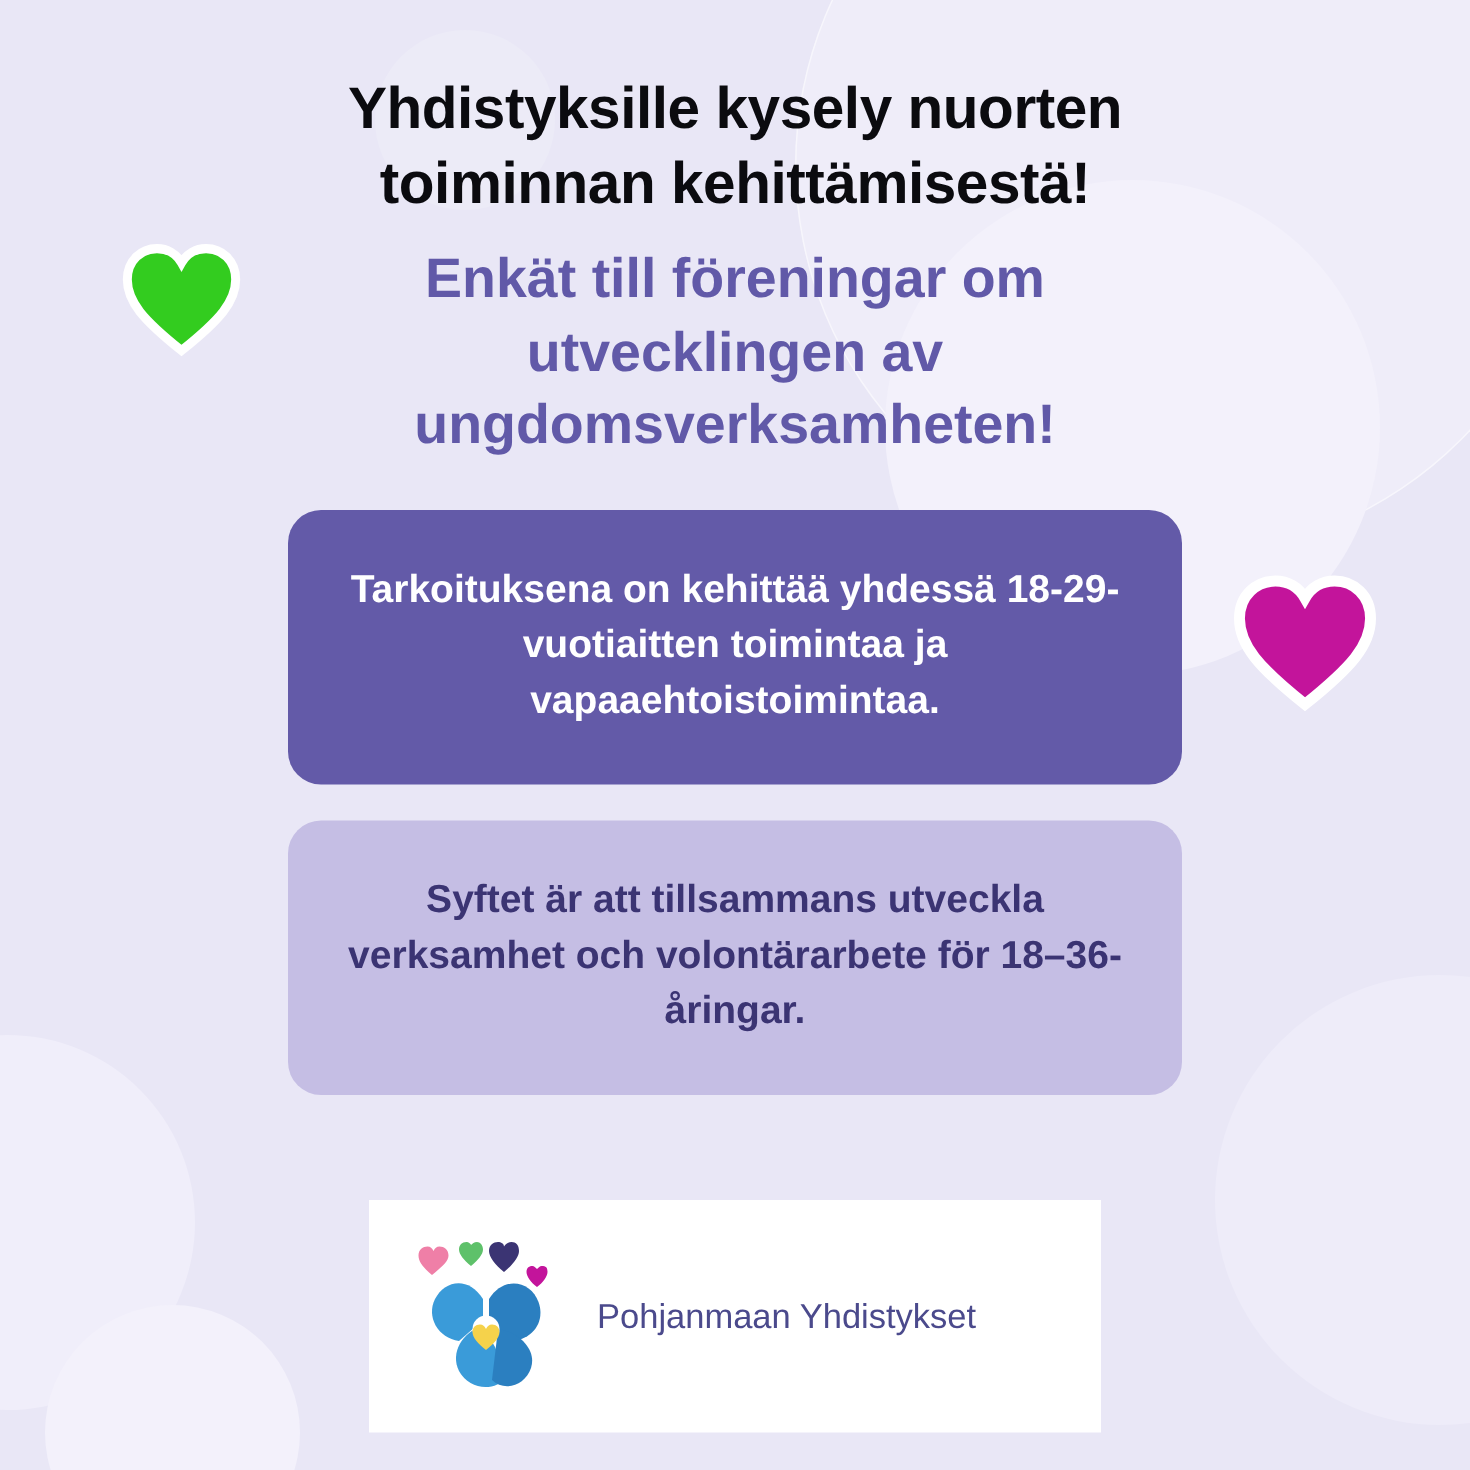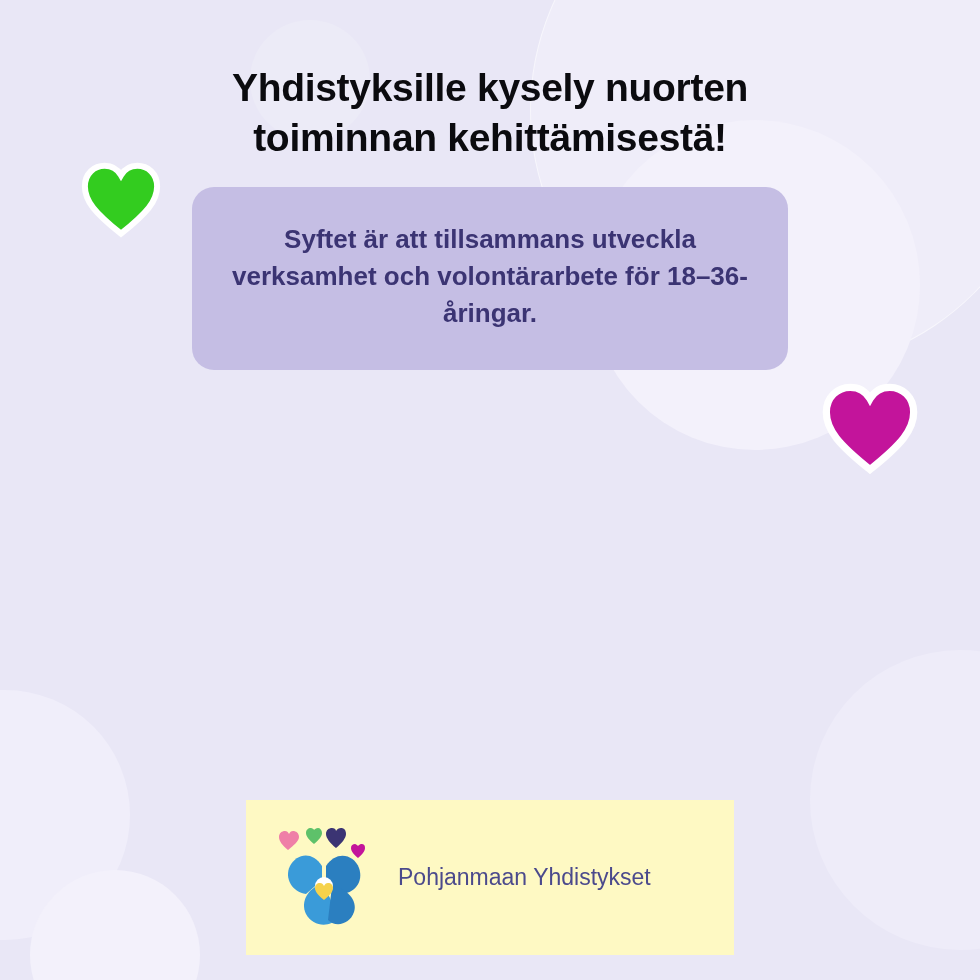--- a/index.html
+++ b/index.html
@@ -66,21 +66,21 @@
     z-index: 5;
     text-align: center;
     padding-top: 48px;
   }
   .title-fi {
     font-size: 39px;
     font-weight: bold;
     color: #0b0b0f;
     line-height: 1.28;
     letter-spacing: -0.3px;
-    margin: 15px auto;
+    margin: 0 auto;
     width: 640px;
     text-align: center;
   }
   .title-sv {
     font-size: 37px;
     font-weight: bold;
     color: #6159a8;
     line-height: 1.32;
     margin: 14px auto 0;
     width: 580px;
@@ -120,21 +120,21 @@
   .heart-green { left: 78px; top: 158px; }
   .heart-magenta { left: 818px; top: 378px; }
 
   
   .logo-box {
     position: absolute;
     left: 246px;
     top: 800px;
     width: 488px;
     height: 155px;
-    background: #fef9c3;
+    background: #ffffff;
     z-index: 6;
     display: flex;
     align-items: center;
     padding-left: 14px;
     box-sizing: border-box;
   }
   .logo-mark {
     width: 128px;
     height: 128px;
     flex: 0 0 128px;
@@ -178,21 +178,25 @@
   <div class="heart heart-magenta">
     <svg width="104" height="104" viewBox="0 0 100 100" aria-hidden="true">
       <path d="M50 88 C20 64 8 50 8 33 C8 18 19 9 31 9 C39 9 46 13 50 20 C54 13 61 9 69 9 C81 9 92 18 92 33 C92 50 80 64 50 88 Z" fill="#c3149b" stroke="#ffffff" stroke-width="7"></path>
     </svg>
   </div>
 
   <div class="content">
 
     <h1 class="title-fi">Yhdistyksille kysely nuorten toiminnan kehittämisestä!</h1>
 
-
+    <h2 class="title-sv">Enkät till föreningar om utvecklingen av ungdomsverksamheten!</h2>
+
+    <div class="card card-dark">
+      <p class="card-text">Tarkoituksena on kehittää yhdessä 18-29-vuotiaitten toimintaa ja vapaaehtoistoimintaa.</p>
+    </div>
 
     <div class="card card-light">
       <p class="card-text">Syftet är att tillsammans utveckla verksamhet och volontärarbete för 18–36-åringar.</p>
     </div>
 
   </div>
 
   <div class="logo-box">
     <div class="logo-mark">
       <svg width="128" height="128" viewBox="0 0 128 128" aria-hidden="true">

